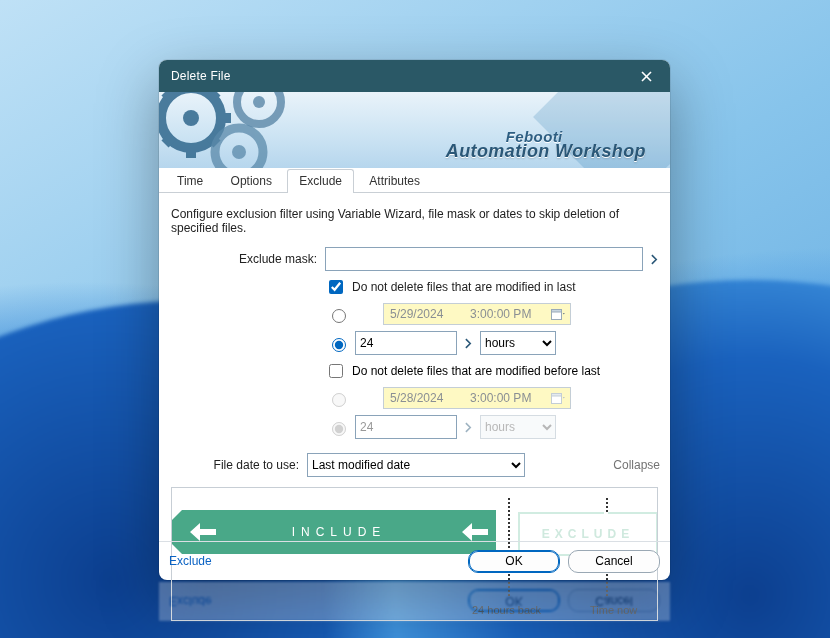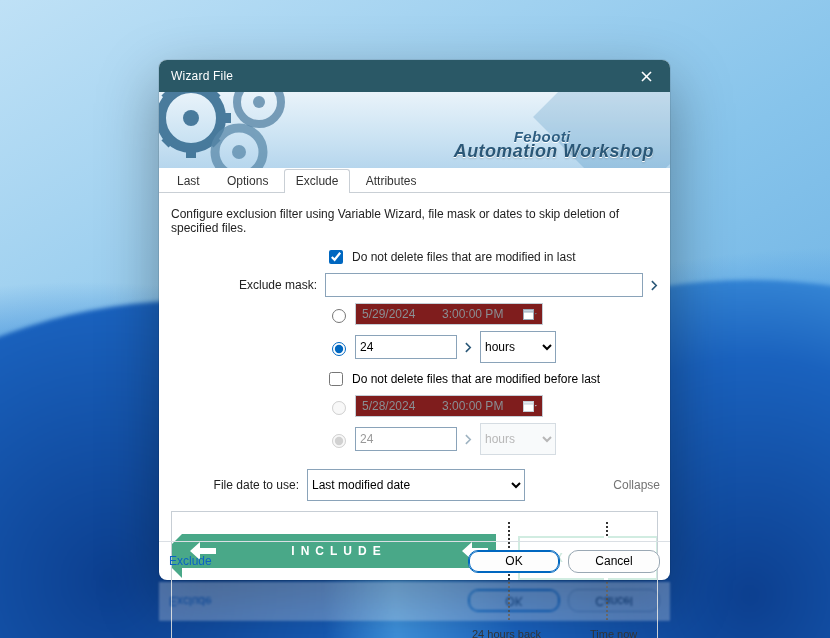--- a/index.html
+++ b/index.html
@@ -19,63 +19,63 @@
 .window{position:absolute;left:159px;top:60px;width:511px;height:520px;background:#fff;border-radius:8px;box-shadow:0 22px 60px rgba(0,0,0,.35),0 0 0 1px rgba(0,0,0,.08);}
 .titlebar{height:32px;background:#2a5866;border-radius:8px 8px 0 0;color:#fff;display:flex;align-items:center;justify-content:space-between;padding:0 6px 0 12px;font-size:12px;}
 .titlebar .title{letter-spacing:.2px;}
 .titlebar .close{width:36px;height:24px;display:flex;align-items:center;justify-content:center;border-radius:4px;}
 .titlebar .close svg{width:11px;height:11px;stroke:#fff;stroke-width:1.6;}
 
 
 .banner{height:76px;position:relative;overflow:hidden;background:linear-gradient(180deg,#e9f3fa 0%,#cbe3f3 60%,#b6d6ed 100%);}
 .banner .gears{position:absolute;left:-8px;top:-12px;}
 .banner .gears svg{width:190px;height:110px;}
-.banner .brand{position:absolute;right:16px;bottom:6px;text-align:left;}
+.banner .brand{position:absolute;right:24px;bottom:6px;text-align:left;}
 .banner .brand .small{color:#2d5e82;font-weight:600;font-size:15px;font-style:italic;letter-spacing:.4px;text-shadow:0 1px 0 #fff;margin-left:60px;}
 .banner .brand .big{color:#2a5777;font-weight:800;font-style:italic;font-size:18px;letter-spacing:.4px;text-shadow:0 1px 0 #fff,0 2px 2px rgba(0,0,0,.15);margin-top:-4px;}
 .banner .corner{position:absolute;right:-20px;top:-40px;width:130px;height:130px;background:#0f69a8;opacity:.18;transform:rotate(45deg);}
 
 .tabs{position:relative;height:24px;border-bottom:1px solid #c9cfd5;padding-left:6px;}
 .tab{display:inline-block;height:23px;line-height:23px;padding:0 11px;font-size:12px;color:#333;border:1px solid transparent;border-bottom:none;position:relative;top:1px;cursor:default;}
 .tab.active{background:#fff;border-color:#c9cfd5;border-radius:3px 3px 0 0;}
 
 
 .body{padding:10px 10px 0 10px;}
 .desc{font-size:12px;color:#222;margin:4px 2px 12px 2px;}
 
 .row{display:flex;align-items:center;margin:6px 0;}
 .lab-col{width:148px;text-align:right;padding-right:8px;color:#222;}
 .ctl-col{flex:1;display:flex;align-items:center;gap:6px;}
 .indent{margin-left:158px;}
 
 input[type=text].inp{height:20px;border:1px solid #8aa3b9;padding:1px 4px;font:inherit;background:#fff;}
 input[type=text].inp.off{color:#999;}
-select.sel{height:32px;border:1px solid #8aa3b9;font:inherit;background:#fff;}
+select.sel{height:24px;border:1px solid #8aa3b9;font:inherit;background:#fff;}
 select.sel[disabled]{color:#999;border-color:#c4ced6;background:#f6f8fa;}
 .sel.wide{width:218px;}
 
 input[type=checkbox].cb{width:14px;height:14px;accent-color:#0067c0;}
 input[type=radio].rd{width:14px;height:14px;accent-color:#0067c0;}
 label.dim{color:#000000;}
 
 .vwiz{width:11px;height:18px;display:inline-flex;align-items:center;justify-content:center;color:#2a5777;}
 .vwiz svg{width:7px;height:11px;stroke:#2a5777;stroke-width:1.8;fill:none;}
 
-.dt-box{display:inline-flex;align-items:center;border:1px solid #9db2c3;height:20px;padding:0 4px 0 6px;gap:10px;background:#7f1d1d;width:176px;justify-content:space-between;}
+.dt-box{display:inline-flex;align-items:center;border:1px solid #9db2c3;height:20px;padding:0 4px 0 6px;gap:10px;background:#fef9c3;width:176px;justify-content:space-between;margin-left:28px;}
 .dt-box.dim{color:#8a8f94;border-color:#c4ced6;}
 .dt-box .date{min-width:62px;}
 .dt-box .time{min-width:62px;}
 .dt-box .cal{width:16px;height:16px;display:inline-flex;align-items:center;justify-content:center;}
 .dt-box .cal svg{width:14px;height:13px;}
 
 .collapse{color:#737373;font-size:12px;cursor:default;}
 
 
 .timeline-wrap{margin:10px 2px 2px 2px;border:1px solid #c7ced5;height:90px;position:relative;padding:16px 4px 26px 4px;overflow:hidden;}
-.tl-include{position:absolute;left:10px;top:22px;height:34px;width:314px;background:#49a888;display:flex;align-items:center;justify-content:center;gap:12px;color:#fff;font-weight:700;letter-spacing:6px;}
+.tl-include{position:absolute;left:10px;top:22px;height:44px;width:314px;background:#49a888;display:flex;align-items:center;justify-content:center;gap:12px;color:#fff;font-weight:400;letter-spacing:6px;}
 .tl-include::before{content:"";position:absolute;left:-22px;top:0;border-top:22px solid transparent;border-bottom:22px solid transparent;border-right:22px solid #49a888;}
 .tl-include .arrR{position:absolute;right:8px;top:50%;transform:translateY(-50%);}
 .tl-include .arrL{position:absolute;left:8px;top:50%;transform:translateY(-50%);}
 .arrow{width:26px;height:20px;}
 .arrow svg{width:26px;height:20px;fill:#fff;}
 .tl-divider{position:absolute;top:10px;bottom:24px;border-left:2px dotted #333;}
 .dv1{left:336px;}
 .dv2{left:434px;}
 .tl-exclude{position:absolute;left:346px;top:24px;height:40px;width:136px;border:2px solid #d1ece1;color:#cfe9de;display:flex;align-items:center;justify-content:center;letter-spacing:5px;font-weight:700;}
 .tl-exclude .cut{position:absolute;right:48px;top:-2px;bottom:-2px;width:4px;background:#fff;}
@@ -97,21 +97,21 @@
 </head>
 <body>
 
 <div class="desktop">
   <div class="blob b1"></div>
   <div class="blob b2"></div>
 
   <div class="window">
 
     <div class="titlebar">
-      <span class="title">Wizard File</span>
+      <span class="title">Delete File</span>
       <span class="close">
         <svg viewBox="0 0 11 11">
             <line x1="1" y1="1" x2="10" y2="10"></line>
             <line x1="10" y1="1" x2="1" y2="10"></line>
           </svg>
       </span>
     </div>
 
     <div class="banner">
       <div class="corner"></div>
@@ -141,46 +141,46 @@
           </g>
         </svg>
       </div>
       <div class="brand">
         <div class="small">Febooti</div>
         <div class="big">Automation Workshop</div>
       </div>
     </div>
 
     <div class="tabs">
-      <span class="tab">Last</span>
+      <span class="tab">Time</span>
       <span class="tab">Options</span>
       <span class="tab active">Exclude</span>
       <span class="tab">Attributes</span>
     </div>
 
     <div class="body">
       <div class="desc">Configure exclusion filter using Variable Wizard, file mask or dates to skip deletion of specified files.</div>
-
-      <div class="row">
-        <div class="lab-col"></div>
-        <div class="ctl-col">
-          <input type="checkbox" class="cb" checked="" style="">
-          <label>Do not delete files that are modified in last</label>
-        </div>
-      </div>
 
       <div class="row">
         <div class="lab-col">Exclude mask:</div>
         <div class="ctl-col">
           <input type="text" class="inp" style="flex: 1 1 0%;" value="">
           <span class="vwiz">
             <svg viewBox="0 0 8 12">
                 <polyline points="1,1 6,6 1,11"></polyline>
               </svg>
           </span>
+        </div>
+      </div>
+
+      <div class="row">
+        <div class="lab-col"></div>
+        <div class="ctl-col">
+          <input type="checkbox" class="cb" checked="" style="">
+          <label>Do not delete files that are modified in last</label>
         </div>
       </div>
       <div class="row indent">
         <div class="ctl-col">
           <input type="radio" name="mil" class="rd" style="">
           <span class="dt-box dim">
             <span class="date">5/29/2024</span>
             <span class="time">3:00:00 PM</span>
             <span class="cal">
               <svg viewBox="0 0 14 13">

